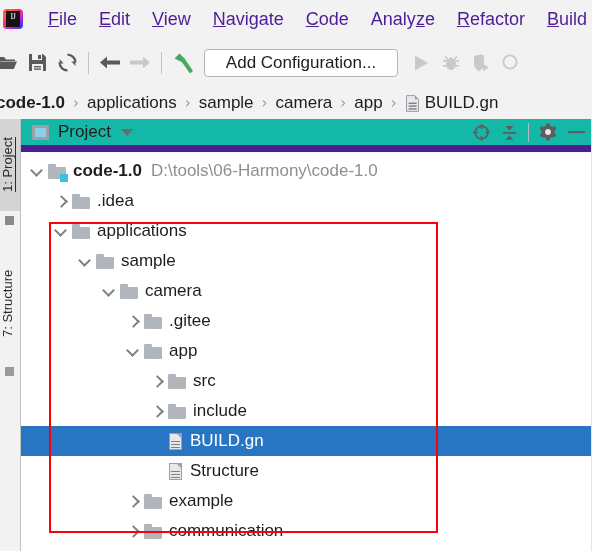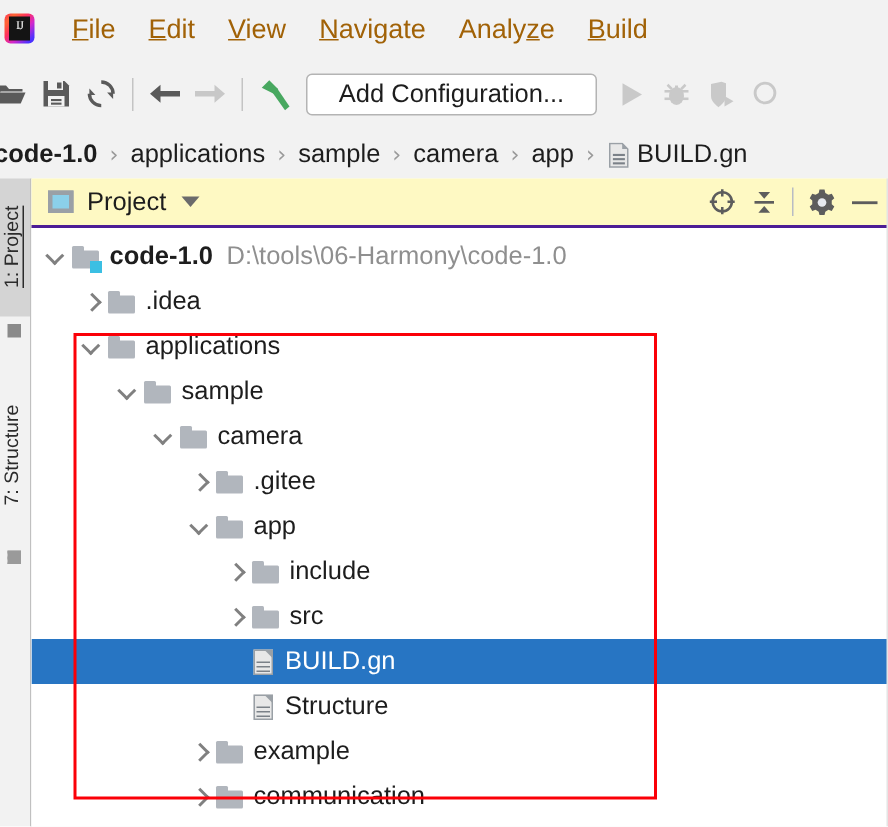--- a/index.html
+++ b/index.html
@@ -60,21 +60,21 @@
   }
   .menu-items {
     display: flex;
     align-items: center;
     margin-left: 13px;
   }
   .menu-item {
     font-size: 18px;
     line-height: 18px;
     padding: 4px 11px;
-    color: #a16207;
+    color: #4c1d95;
     cursor: default;
     white-space: nowrap;
   }
   .menu-item .mn {
     text-decoration: underline;
   }
 
   
   .toolbar {
     position: absolute;
@@ -184,24 +184,24 @@
   
   .panel {
     position: absolute;
     left: 21px; top: 119px;
     width: 571px; height: 432px;
     background: #ffffff;
   }
   .panel-header {
     position: relative;
     height: 33px;
-    background: #fef9c3;
-    display: flex;
-    align-items: center;
-    border-bottom: 2px solid #4c1d95;
+    background: #14b8a6;
+    display: flex;
+    align-items: center;
+    border-bottom: 7px solid #4c1d95;
     box-sizing: border-box;
   }
   .ph-icon {
     width: 17px; height: 15px;
     margin-left: 11px;
     border: 1px solid #9aa0a6;
     background: #9aa0a6;
     box-sizing: border-box;
     padding: 2px;
     flex: 0 0 auto;
@@ -389,21 +389,23 @@
   <div class="menubar">
     <div class="ide-logo">
       <div class="lg-bg"></div>
         <div class="lg-in"></div>
     </div>
     <div class="menu-items" id="menu-items">
         <div class="menu-item"><span class="mn">F</span>ile</div>
         <div class="menu-item"><span class="mn">E</span>dit</div>
         <div class="menu-item"><span class="mn">V</span>iew</div>
         <div class="menu-item"><span class="mn">N</span>avigate</div>
+        <div class="menu-item"><span class="mn">C</span>ode</div>
         <div class="menu-item">Analy<span class="mn">z</span>e</div>
+        <div class="menu-item"><span class="mn">R</span>efactor</div>
         <div class="menu-item"><span class="mn">B</span>uild</div>
       </div>
   </div>
 
   <div class="toolbar">
 
     <div class="tb-btn" style="margin-left:-8px;">
       <svg width="22" height="20" viewBox="0 0 22 20">
         <path d="M1 4 h7 l2 2.4 h9 v1.6 H4.4 L1.4 15 Z" fill="#5a5a5a"></path>
         <path d="M3 8.6 h18 l-3.2 7.4 H0 Z" fill="#5a5a5a"></path>
@@ -622,29 +624,29 @@
             <span class="fb"></span>
           </span>
           <span class="node-label">app</span>
         </div>
         <div class="tree-row ind-5">
           <span class="arrow right"></span>
           <span class="folder">
             <span class="ft"></span>
             <span class="fb"></span>
           </span>
-          <span class="node-label">include</span>
+          <span class="node-label">src</span>
         </div>
         <div class="tree-row ind-5">
           <span class="arrow right"></span>
           <span class="folder">
             <span class="ft"></span>
             <span class="fb"></span>
           </span>
-          <span class="node-label">src</span>
+          <span class="node-label">include</span>
         </div>
         <div class="tree-row ind-5 selected">
           <span class="arrow none"></span>
           <span class="fileicon">
             <span class="pg"></span>
             <span class="corner"></span>
             <span class="ln" style="top:8px"></span>
             <span class="ln" style="top:11px"></span>
             <span class="ln" style="top:14px"></span>
           </span>

